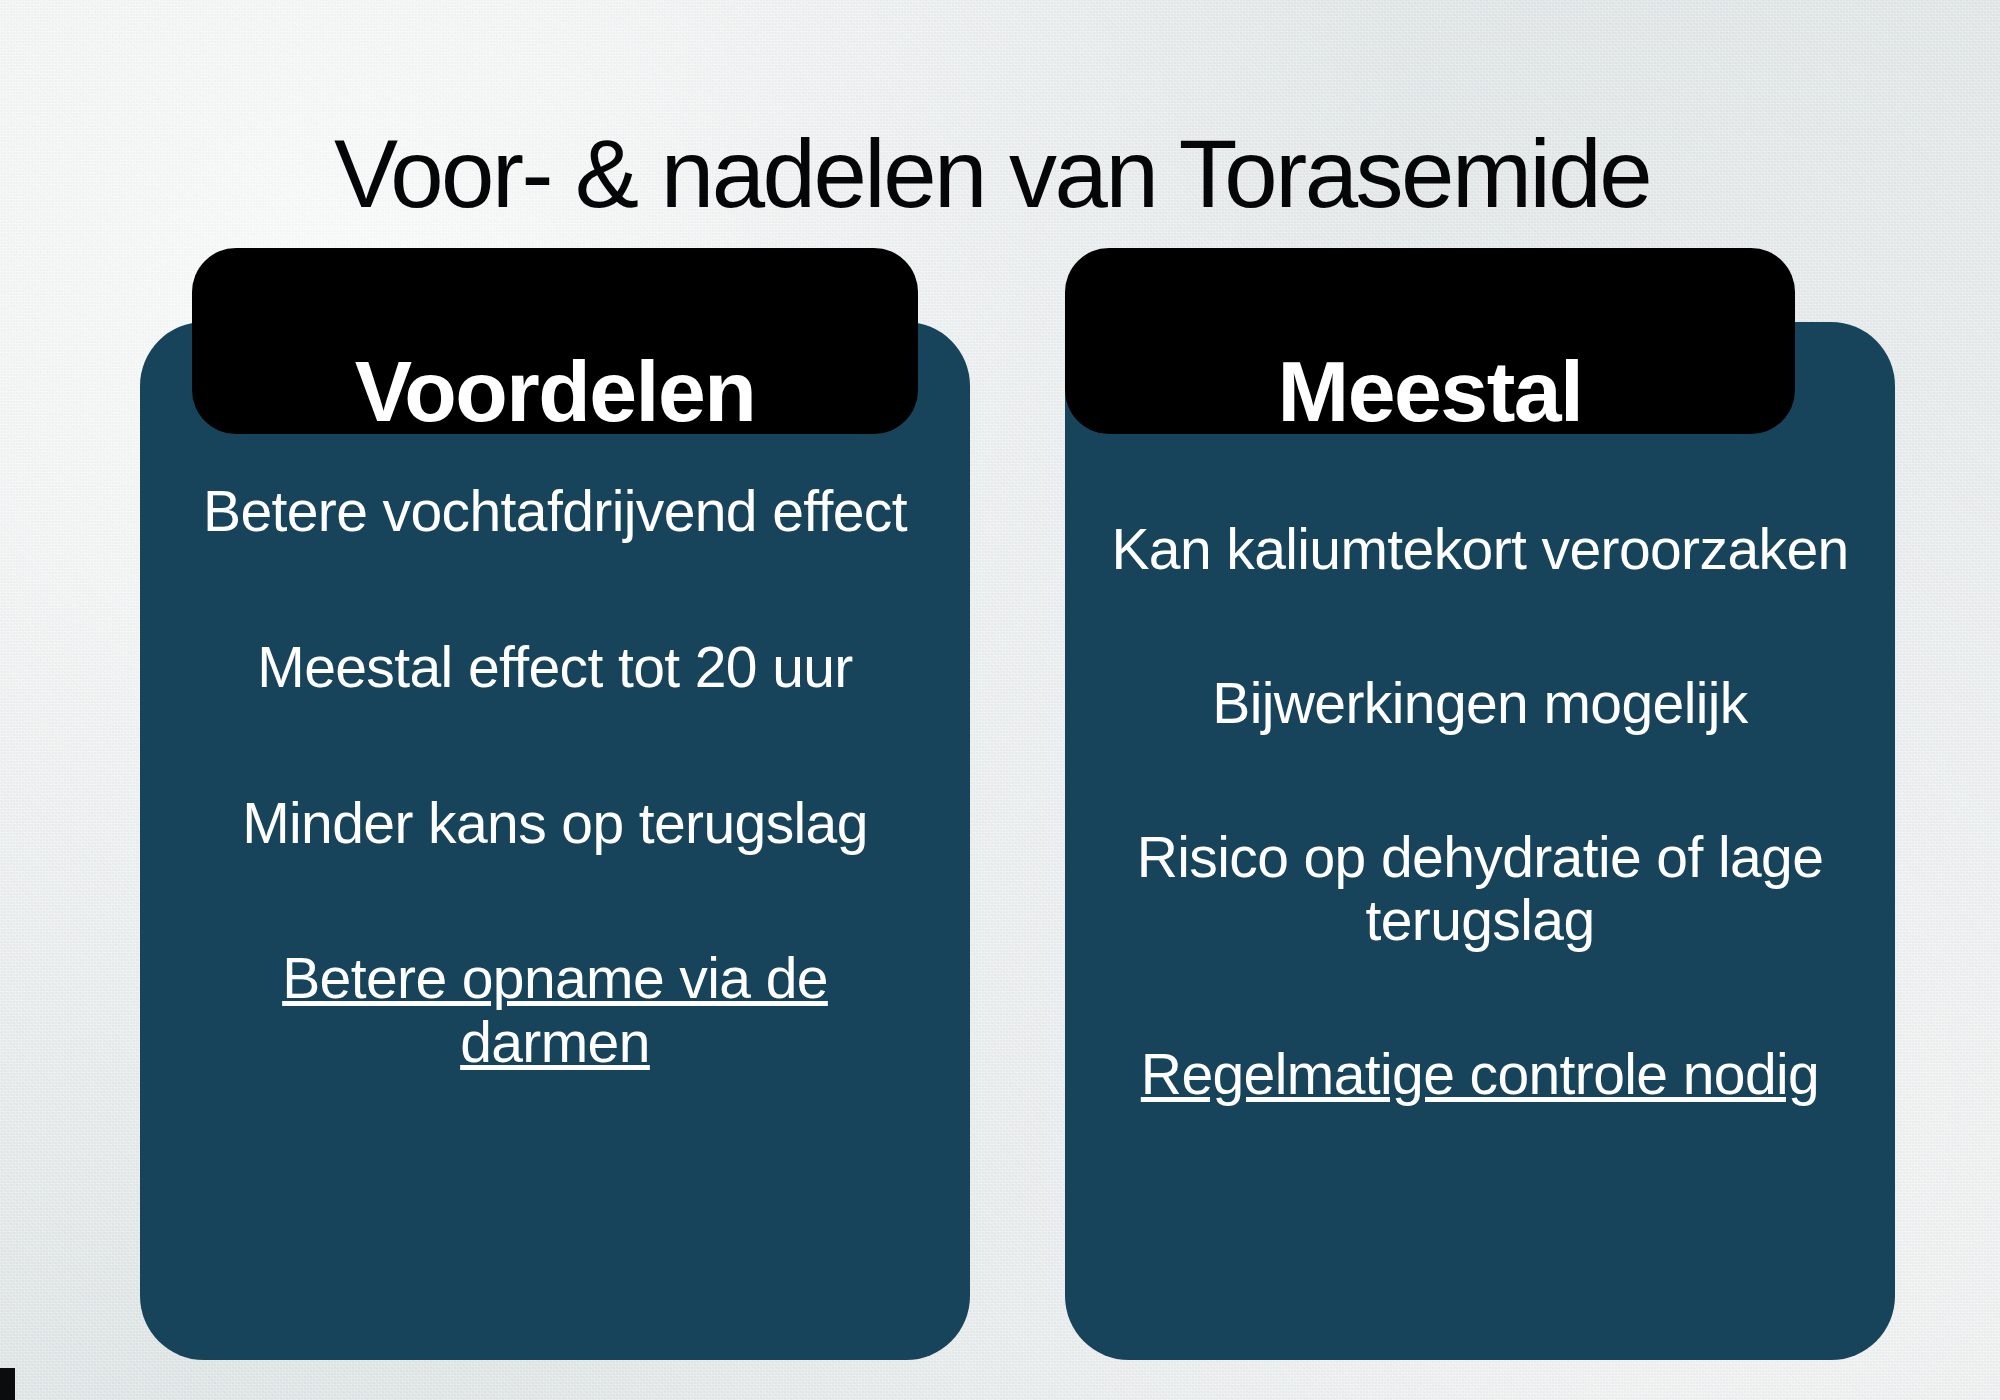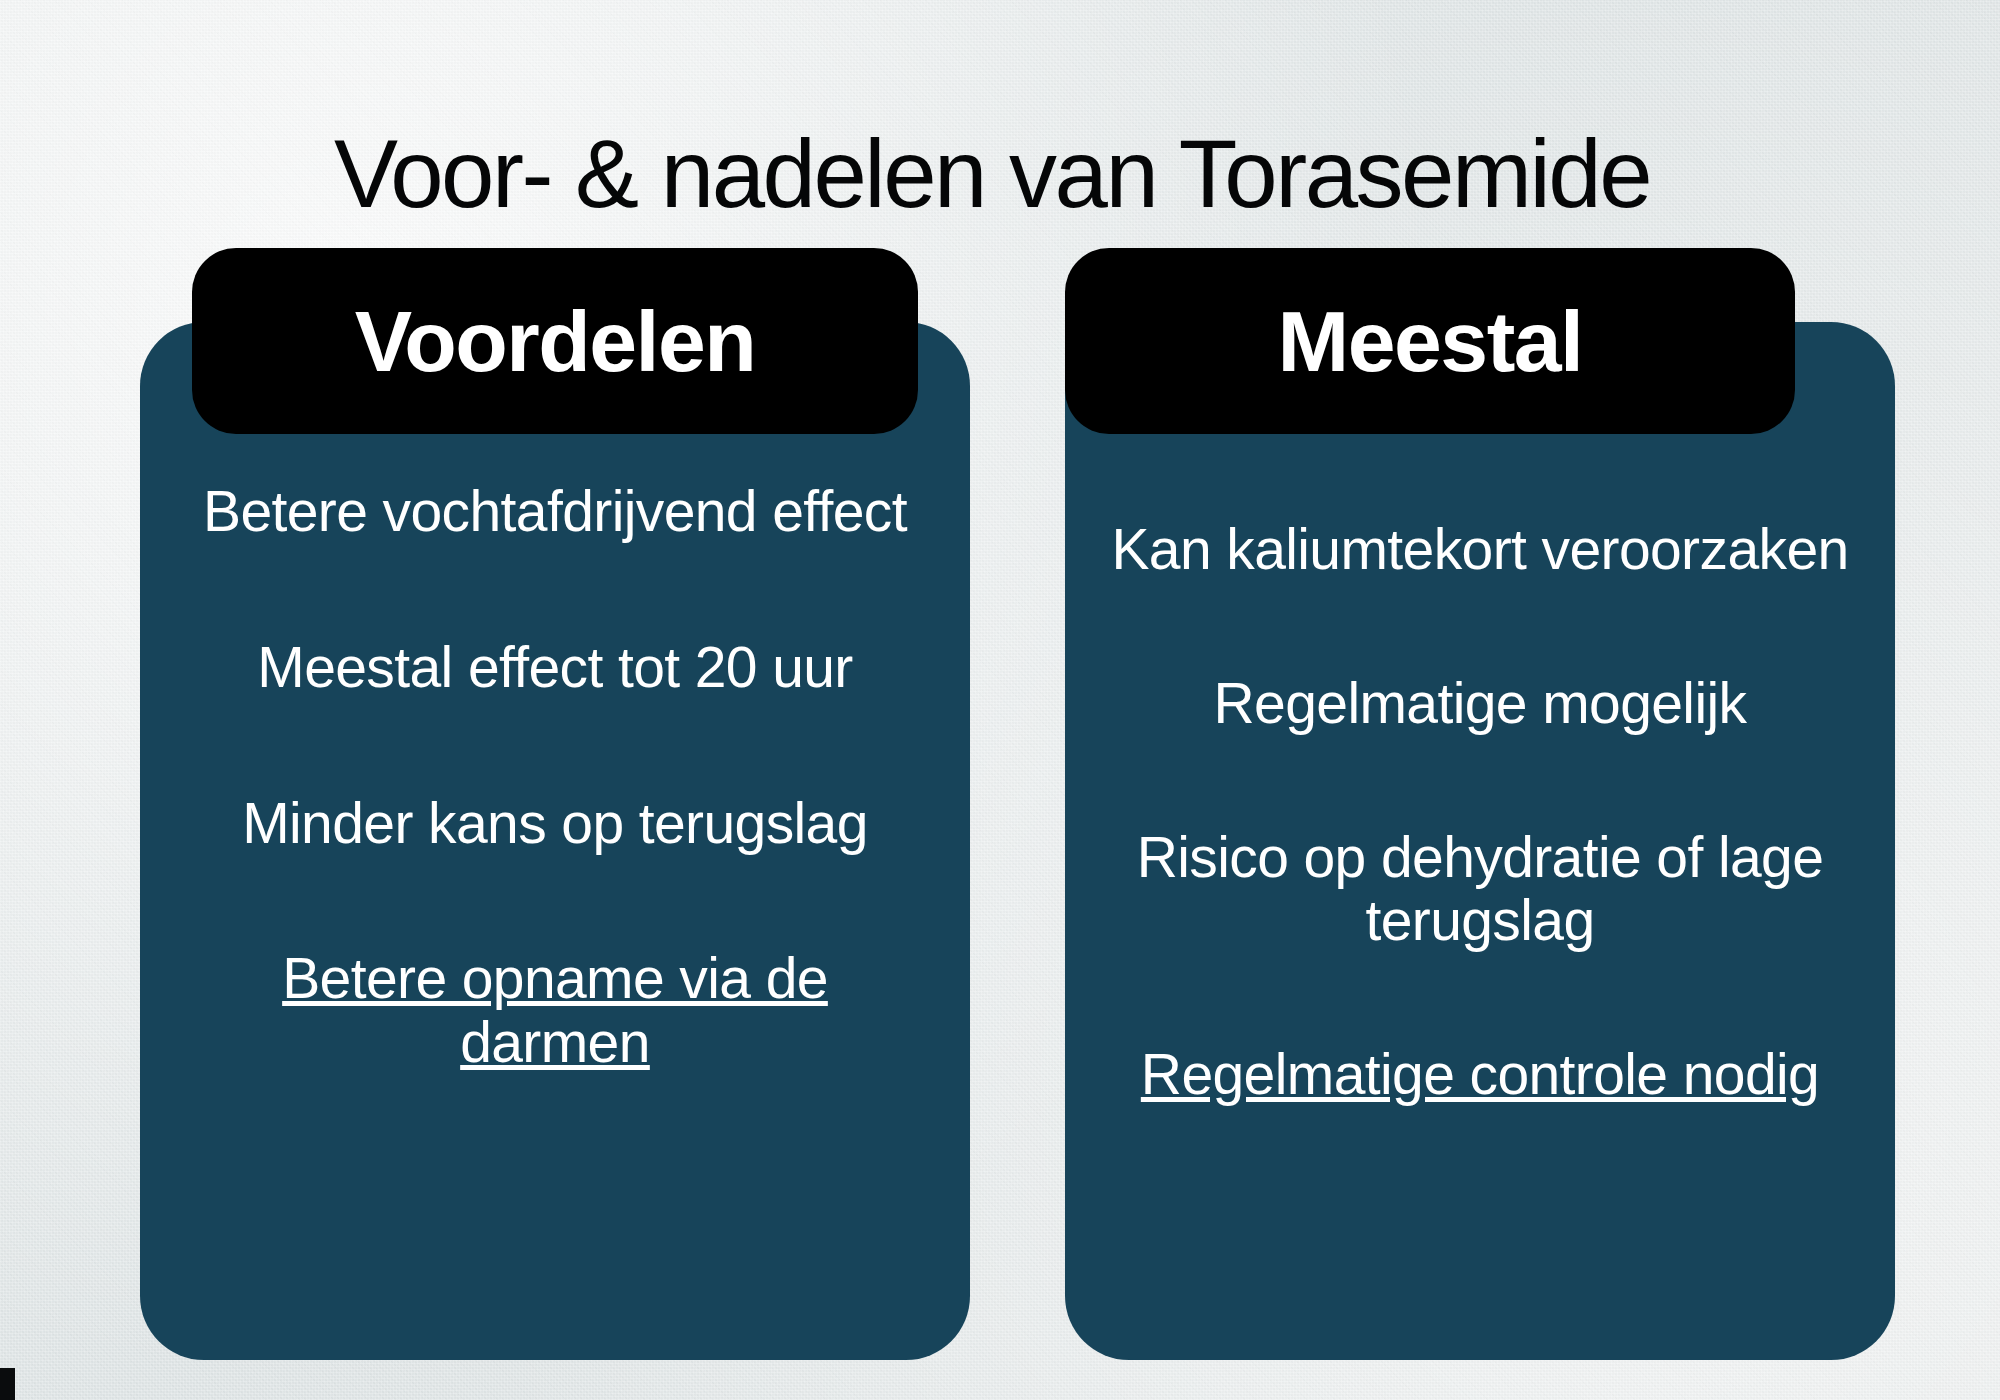--- a/index.html
+++ b/index.html
@@ -92,21 +92,21 @@
     box-sizing: border-box;
   }
 
   .badge {
     position: absolute;
     top: -74px;
     height: 186px;
     background: #000000;
     border-radius: 44px;
     display: flex;
-    align-items: center;
+    align-items: flex-end;
     justify-content: center;
     box-sizing: border-box;
     padding: 0 56px;
     z-index: 3;
   }
   .column.left  .badge { left: 52px;  width: 726px; }
   .column.right .badge { left: 0px;   width: 730px; }
 
   .badge-text {
     color: #ffffff;
@@ -179,20 +179,20 @@
 
     <div class="column right">
       <div class="card"></div>
 
       <div class="badge">
         <span class="badge-text">Meestal</span>
       </div>
 
       <div class="items">
         <div class="item">Kan kaliumtekort veroorzaken</div>
-        <div class="item">Regelmatige mogelijk</div>
+        <div class="item">Bijwerkingen mogelijk</div>
         <div class="item">Risico op dehydratie of lage terugslag</div>
         <div class="item">Regelmatige controle nodig</div>
       </div>
     </div>
 
   </div>
 </div>
 
 </body></html>

